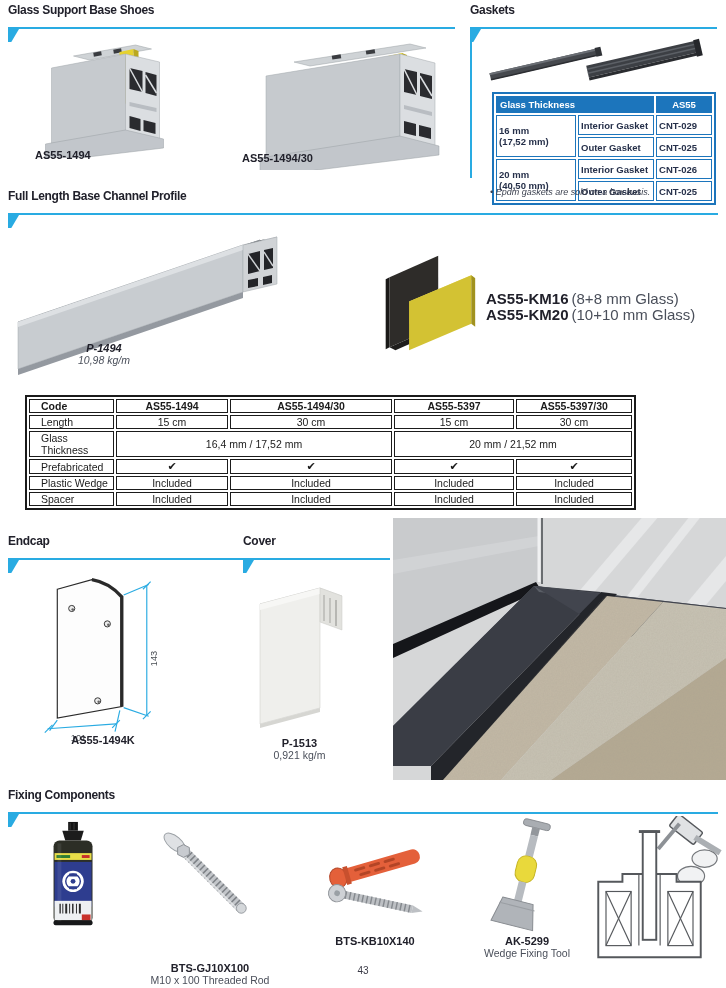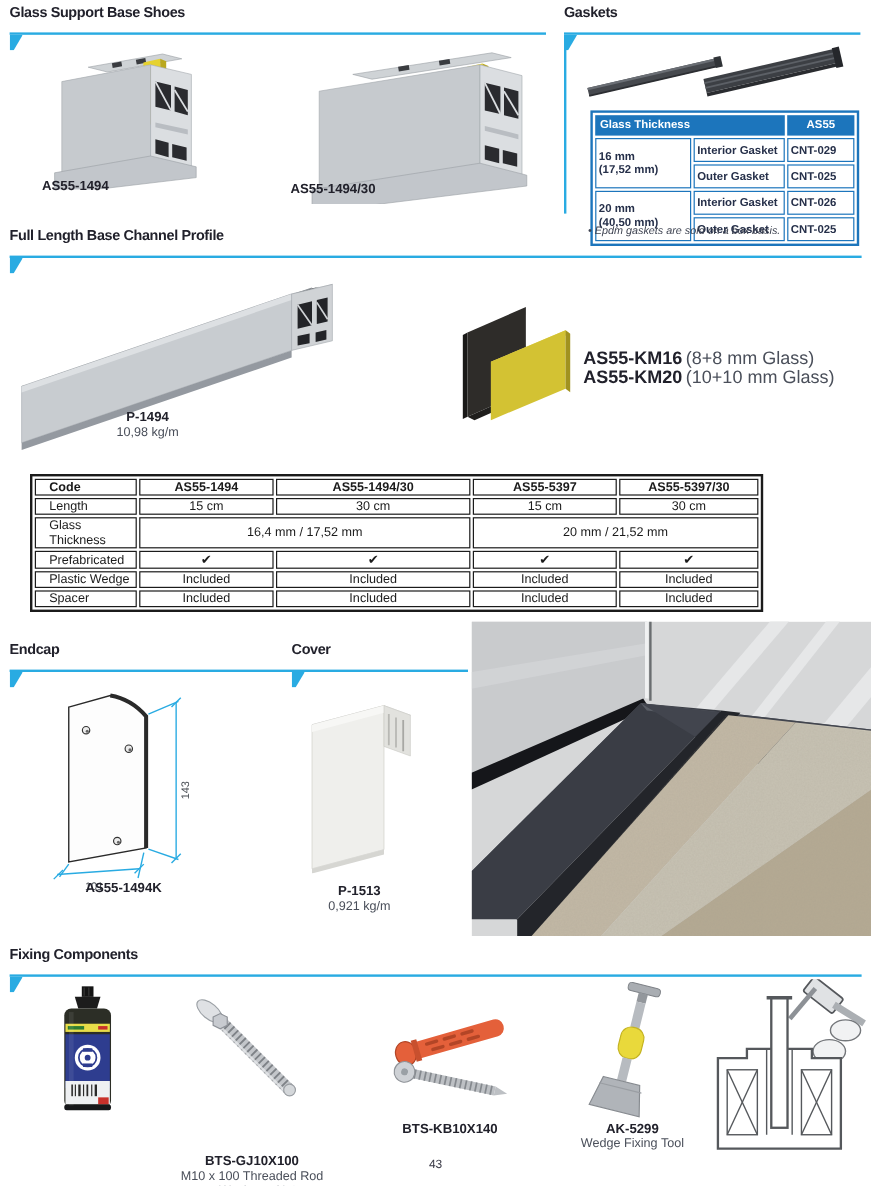--- a/index.html
+++ b/index.html
@@ -154,21 +154,21 @@
     <polygon points="8,98 233,21 233,26 8,103" fill="#dde0e3"></polygon>
     <polygon points="233,21 267,13 267,60 233,68" fill="#d0d3d6" stroke="#a3a8ad" stroke-width="0.5"></polygon>
     <polygon points="238,30 250,27 250,47 238,50" fill="#232428"></polygon>
     <polygon points="254,26 263,24 263,44 254,46" fill="#232428"></polygon>
     <line x1="238" y1="30" x2="250" y2="47" stroke="#d0d3d6" stroke-width="1.4"></line>
     <line x1="254" y1="28" x2="263" y2="42" stroke="#d0d3d6" stroke-width="1.4"></line>
     <polygon points="238,56 248,54 248,62 238,64" fill="#232428"></polygon>
     <polygon points="253,53 262,51 262,59 253,61" fill="#232428"></polygon>
     <polygon points="8,145 233,68 233,74 8,151" fill="#9499a0"></polygon>
   </svg>
-  <div class="abs center" style="left:68px;top:342px;width:110px;">
+  <div class="abs center" style="left:49px;top:342px;width:110px;font-style:italic;">
     <div class="code">P-1494</div>
     <div class="sub">10,98 kg/m</div>
   </div>
 
   <svg class="abs" style="left:372px;top:248px;" width="112" height="107" viewBox="0 0 115 110">
     <polygon points="14,32 18,30 18,102 14,104" fill="#1a1918"></polygon>
     <polygon points="18,30 68,8 68,80 18,102" fill="#2e2c29"></polygon>
     <polygon points="18,102 68,80 74,83 24,105" fill="#1f1e1c"></polygon>
     <polygon points="38,55 102,28 106,31 42,58" fill="#e8dc6a"></polygon>
     <polygon points="38,55 102,28 102,78 38,105" fill="#d3c233"></polygon>

